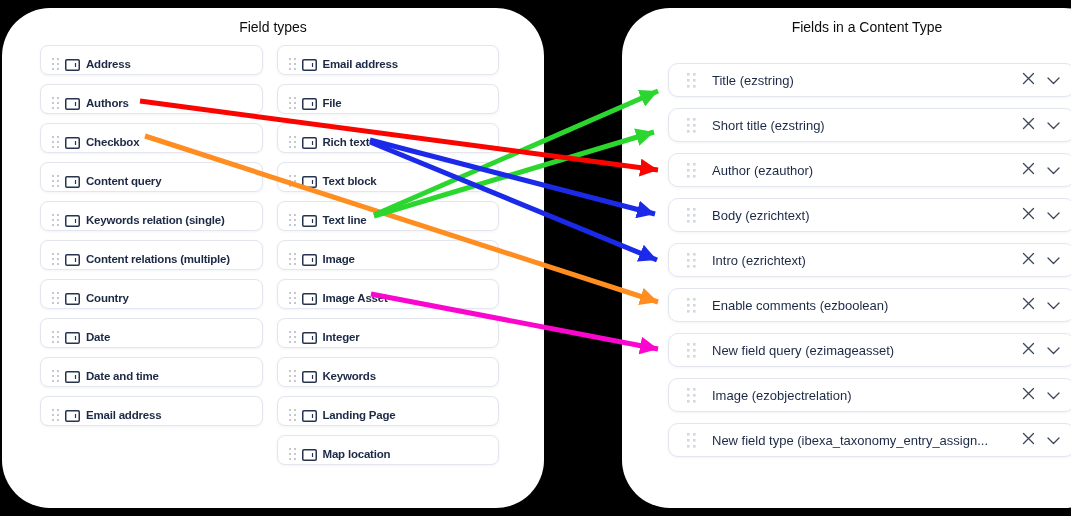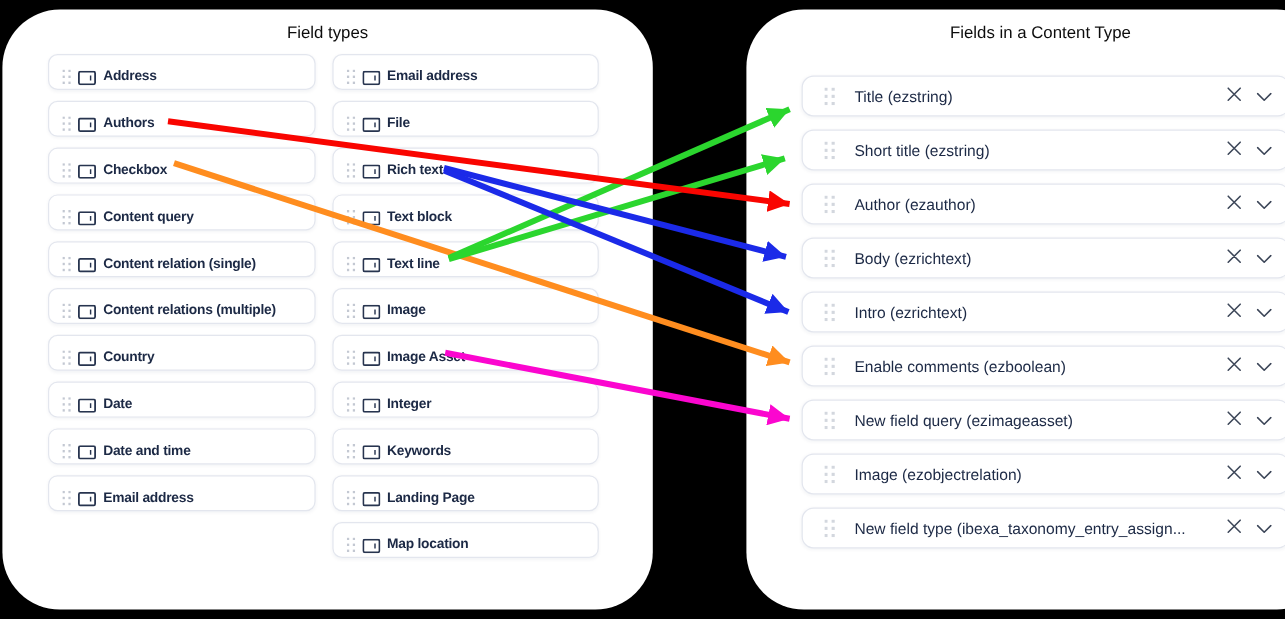--- a/index.html
+++ b/index.html
@@ -138,21 +138,21 @@
                 <rect x="5" y="10" width="2" height="2"></rect>
       </g>
             </svg>
     </span>
     <span class="handle">
       <svg width="15" height="12" viewBox="0 0 15 12">
         <rect x="0.75" y="0.75" width="13.5" height="10.5" rx="1.2" fill="none" stroke="#27344f" stroke-width="1.5"></rect>
         <line x1="10.5" y1="4" x2="10.5" y2="8" stroke="#27344f" stroke-width="1.2"></line>
       </svg>
     </span>
-    <span class="flabel">Content relation (single)</span>
+    <span class="flabel">Keywords relation (single)</span>
   </div>
 
   <div class="fitem">
     <span class="handle">
       <svg width="7" height="13" viewBox="0 0 7 13">
               <g fill="#c3c8d2">
         <rect x="0" y="0" width="2" height="2"></rect>
                 <rect x="5" y="0" width="2" height="2"></rect>
         <rect x="0" y="5" width="2" height="2"></rect>
                 <rect x="5" y="5" width="2" height="2"></rect>

